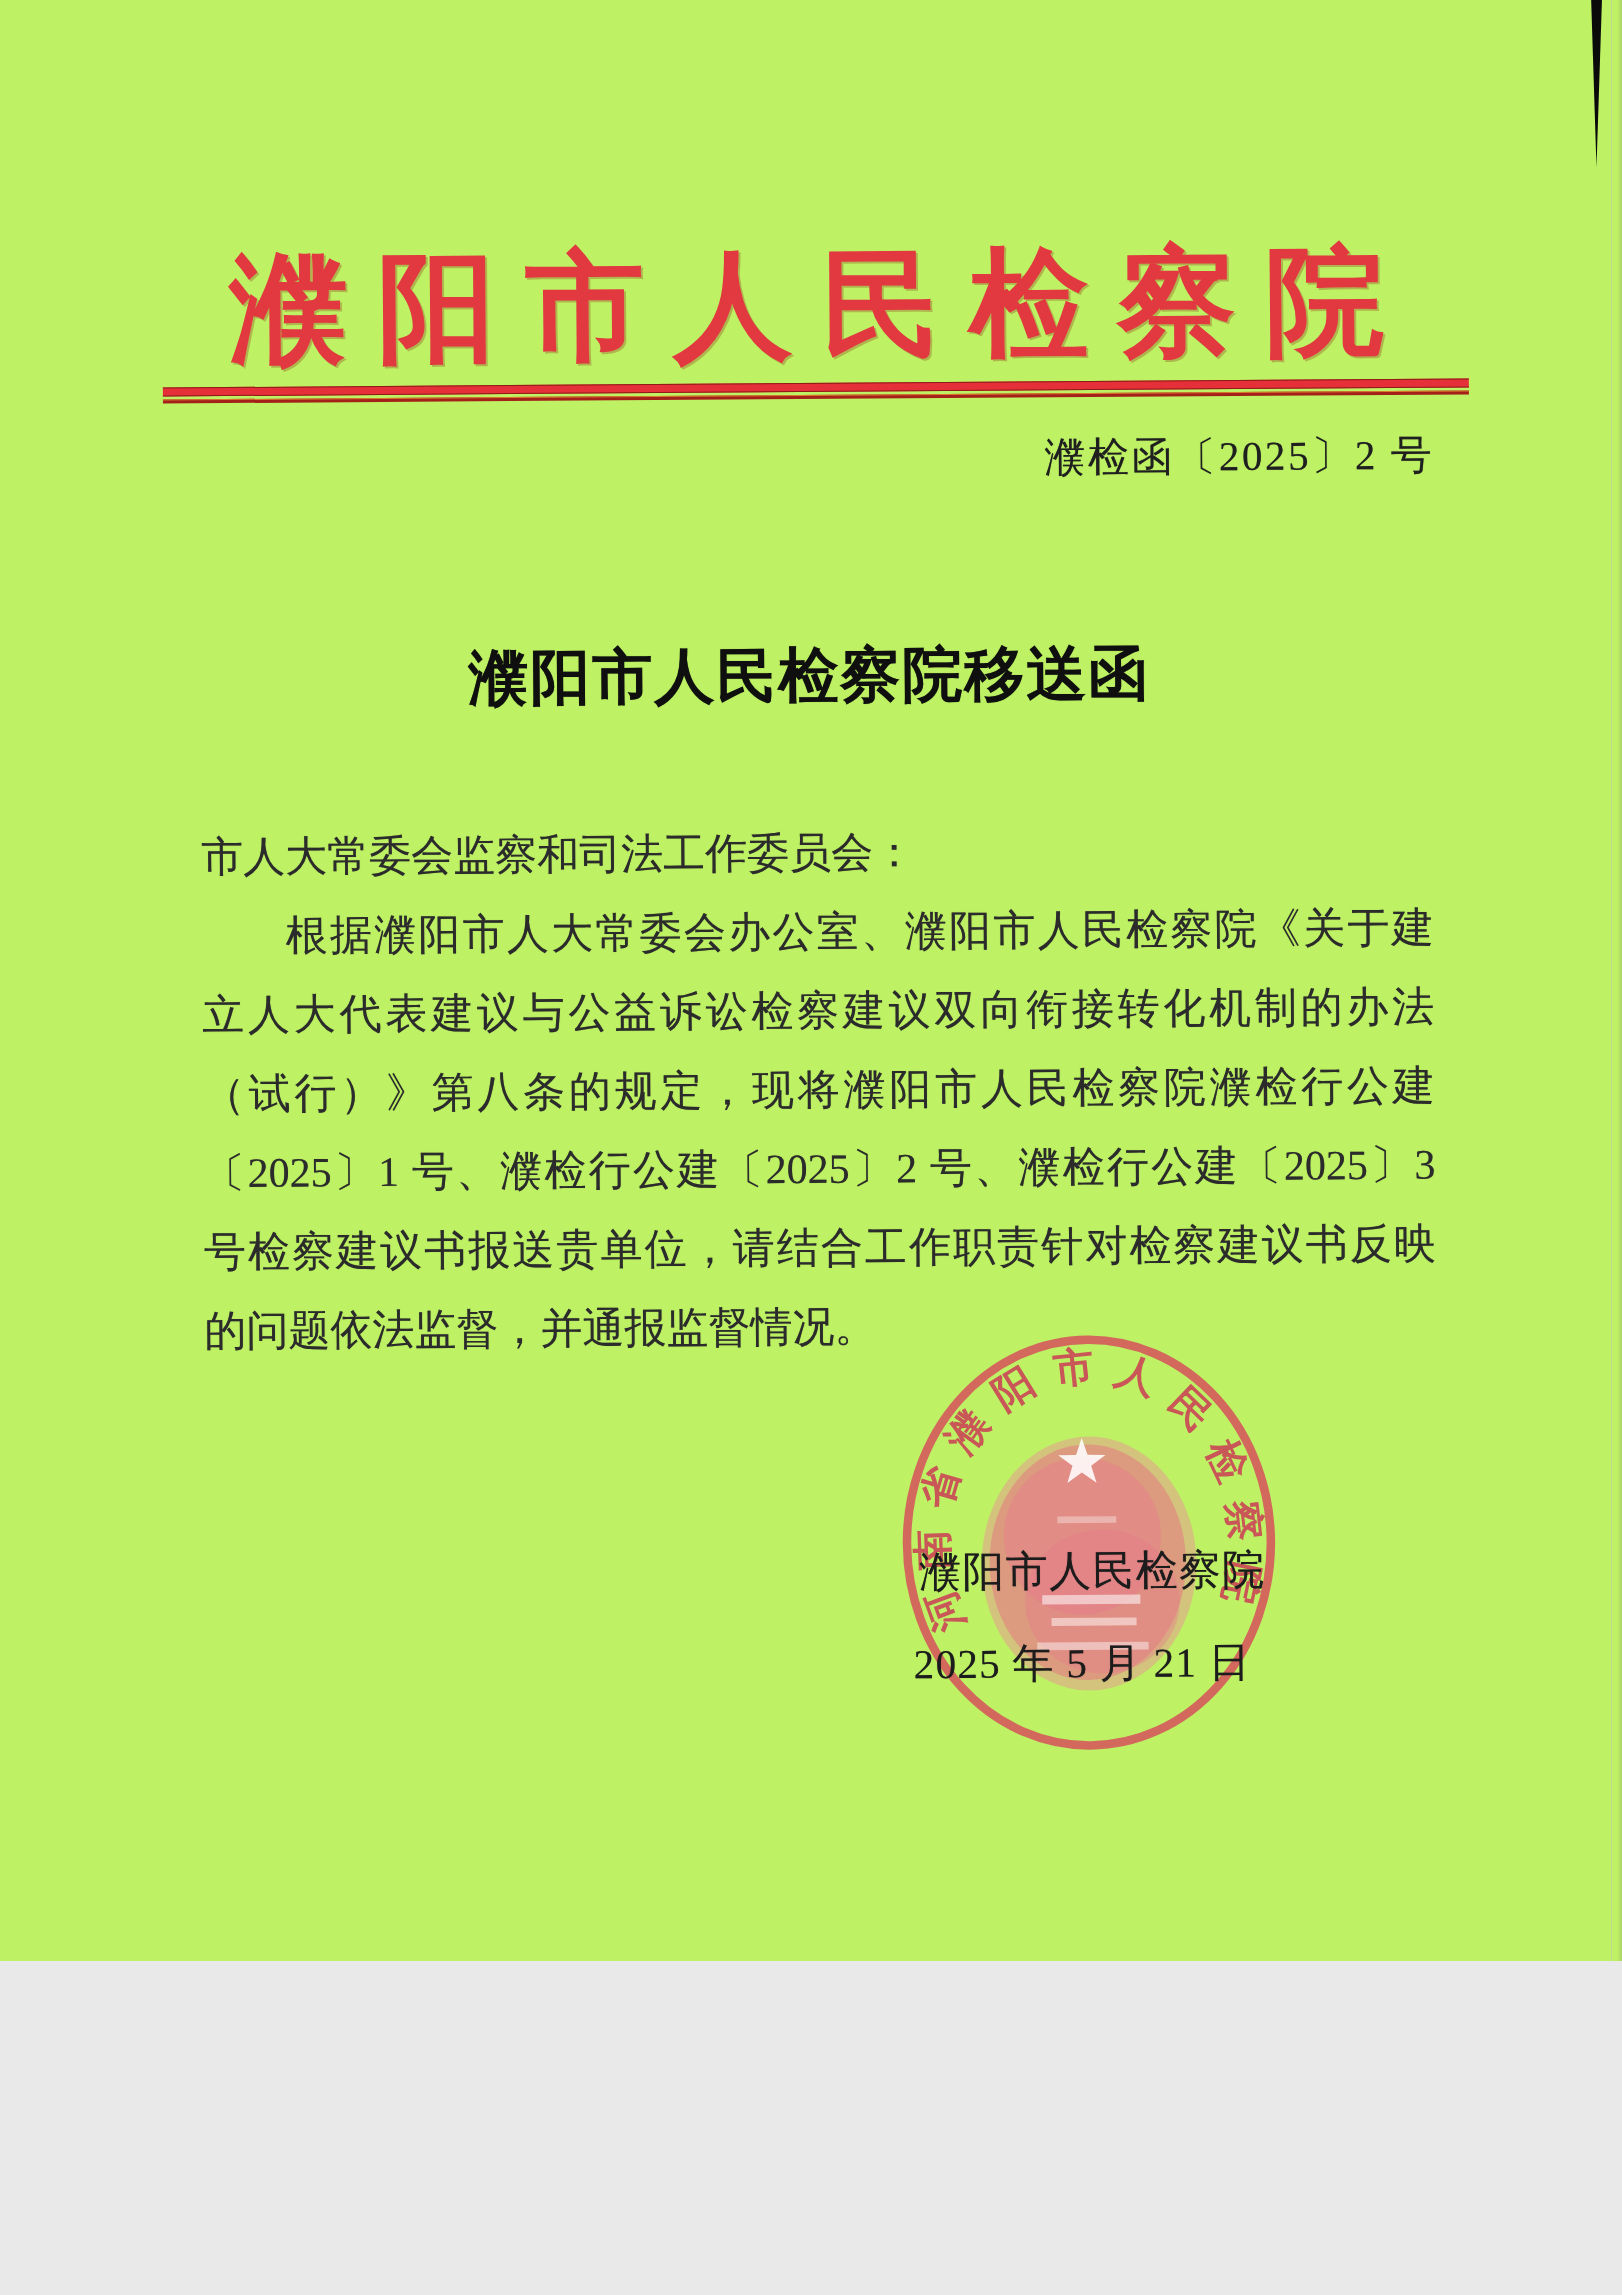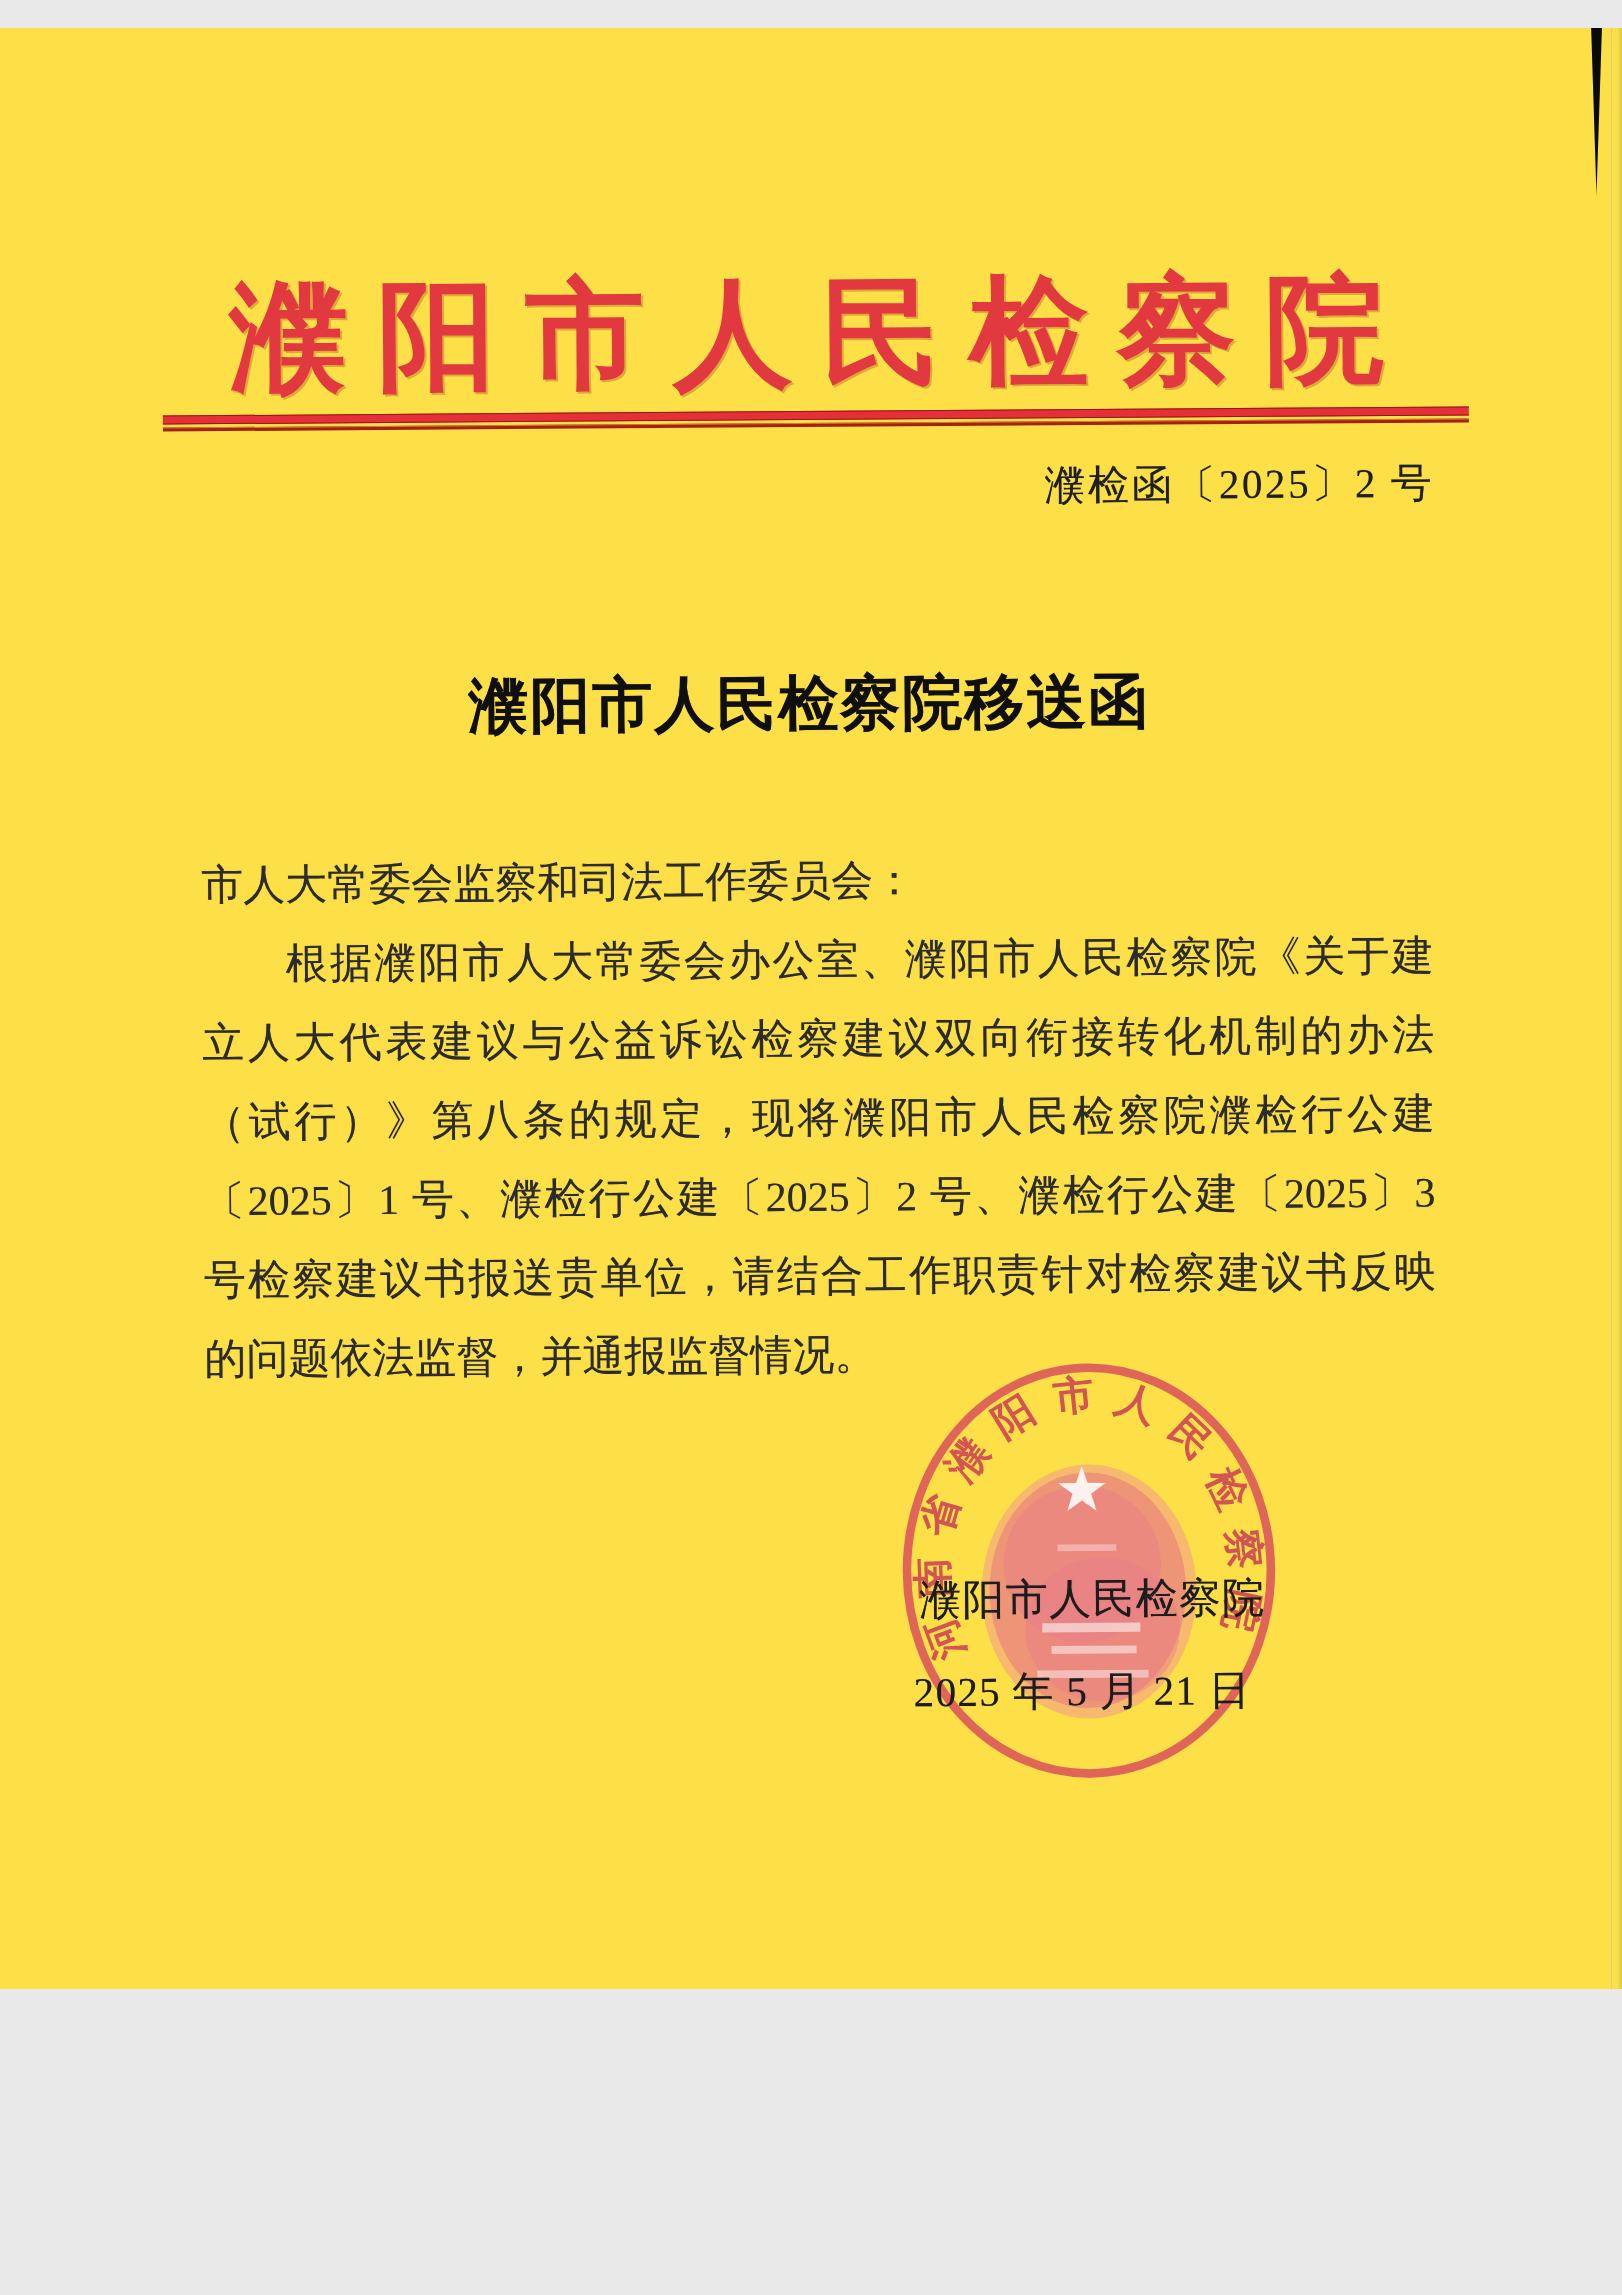--- a/index.html
+++ b/index.html
@@ -1,22 +1,21 @@
 <!DOCTYPE html>
 <html style="font-size:10.5px"><head>
 <meta charset="utf-8">
 <style>
   html,body{margin:0;padding:0;background:#e9e9e9;}
   .page{
     position:relative;
     width:1623px;height:1961px;
-    background:#fde047;
+    background:#bef264;
     overflow:hidden;
     font-family:"Liberation Serif","DejaVu Serif",serif;
-    margin-top:28px;
   }
   .skew{
     position:absolute;inset:0;
     transform:rotate(-0.4deg);
     transform-origin:50% 50%;
   }
   
   .header-title{
     position:absolute;top:241px;left:0;width:100%;
     text-align:center;

